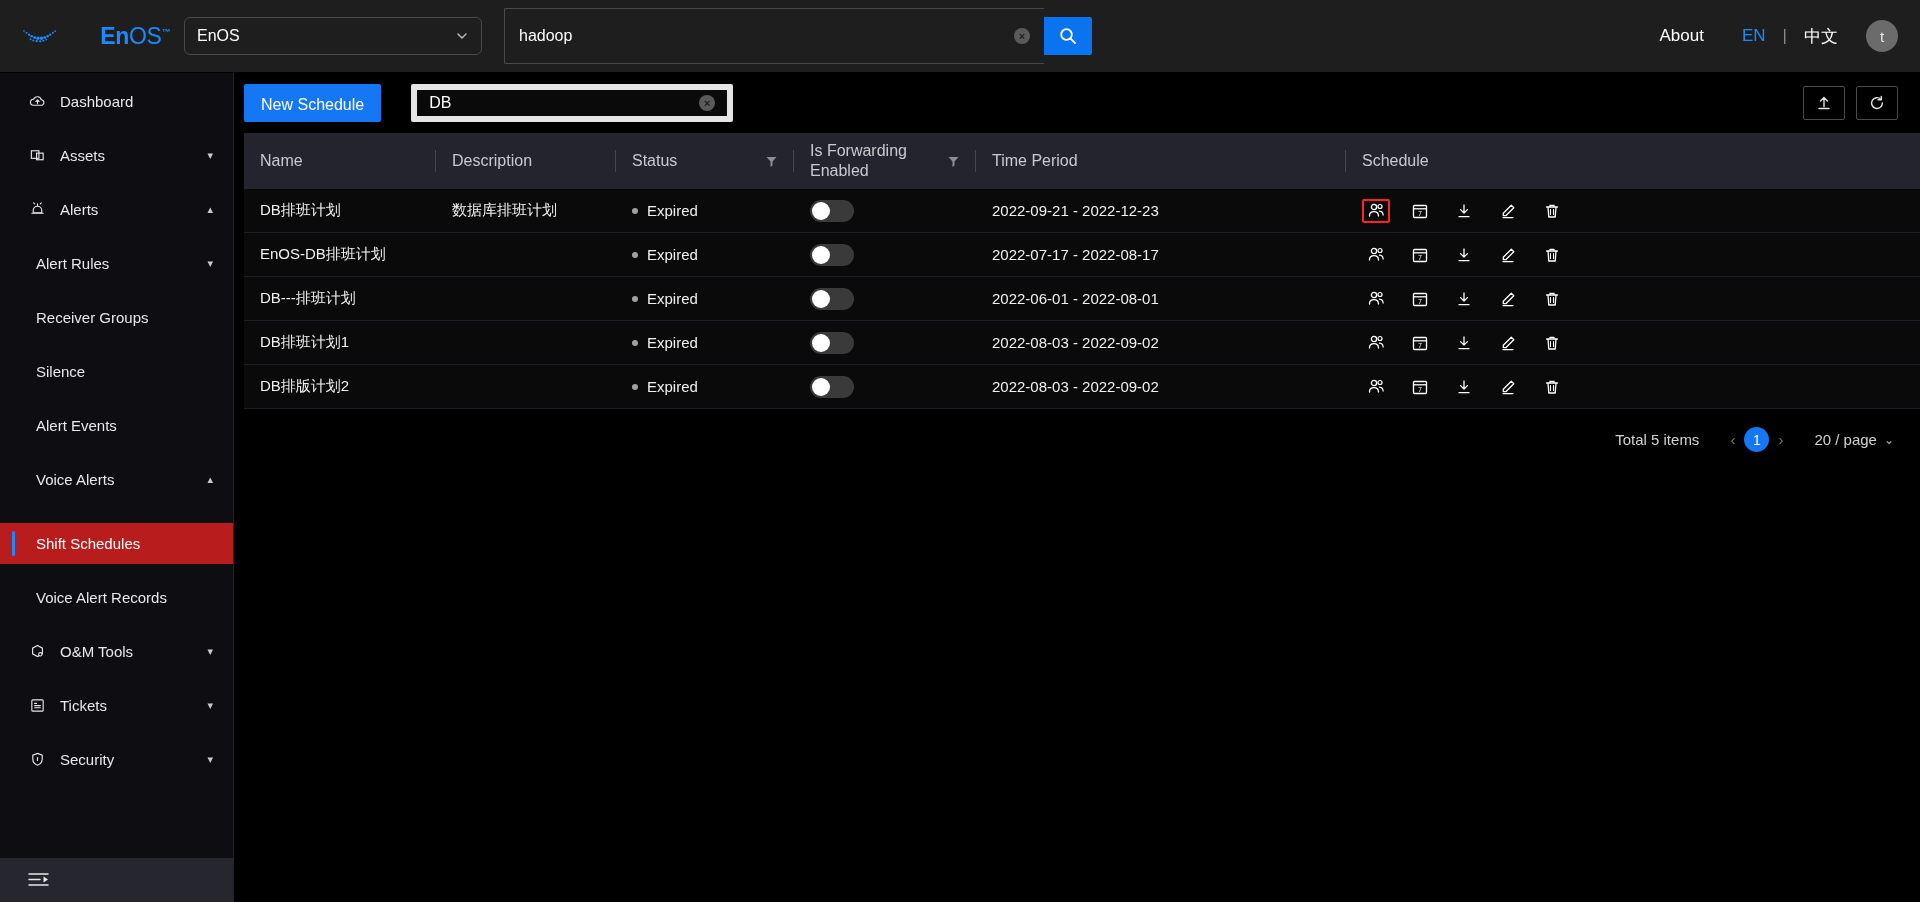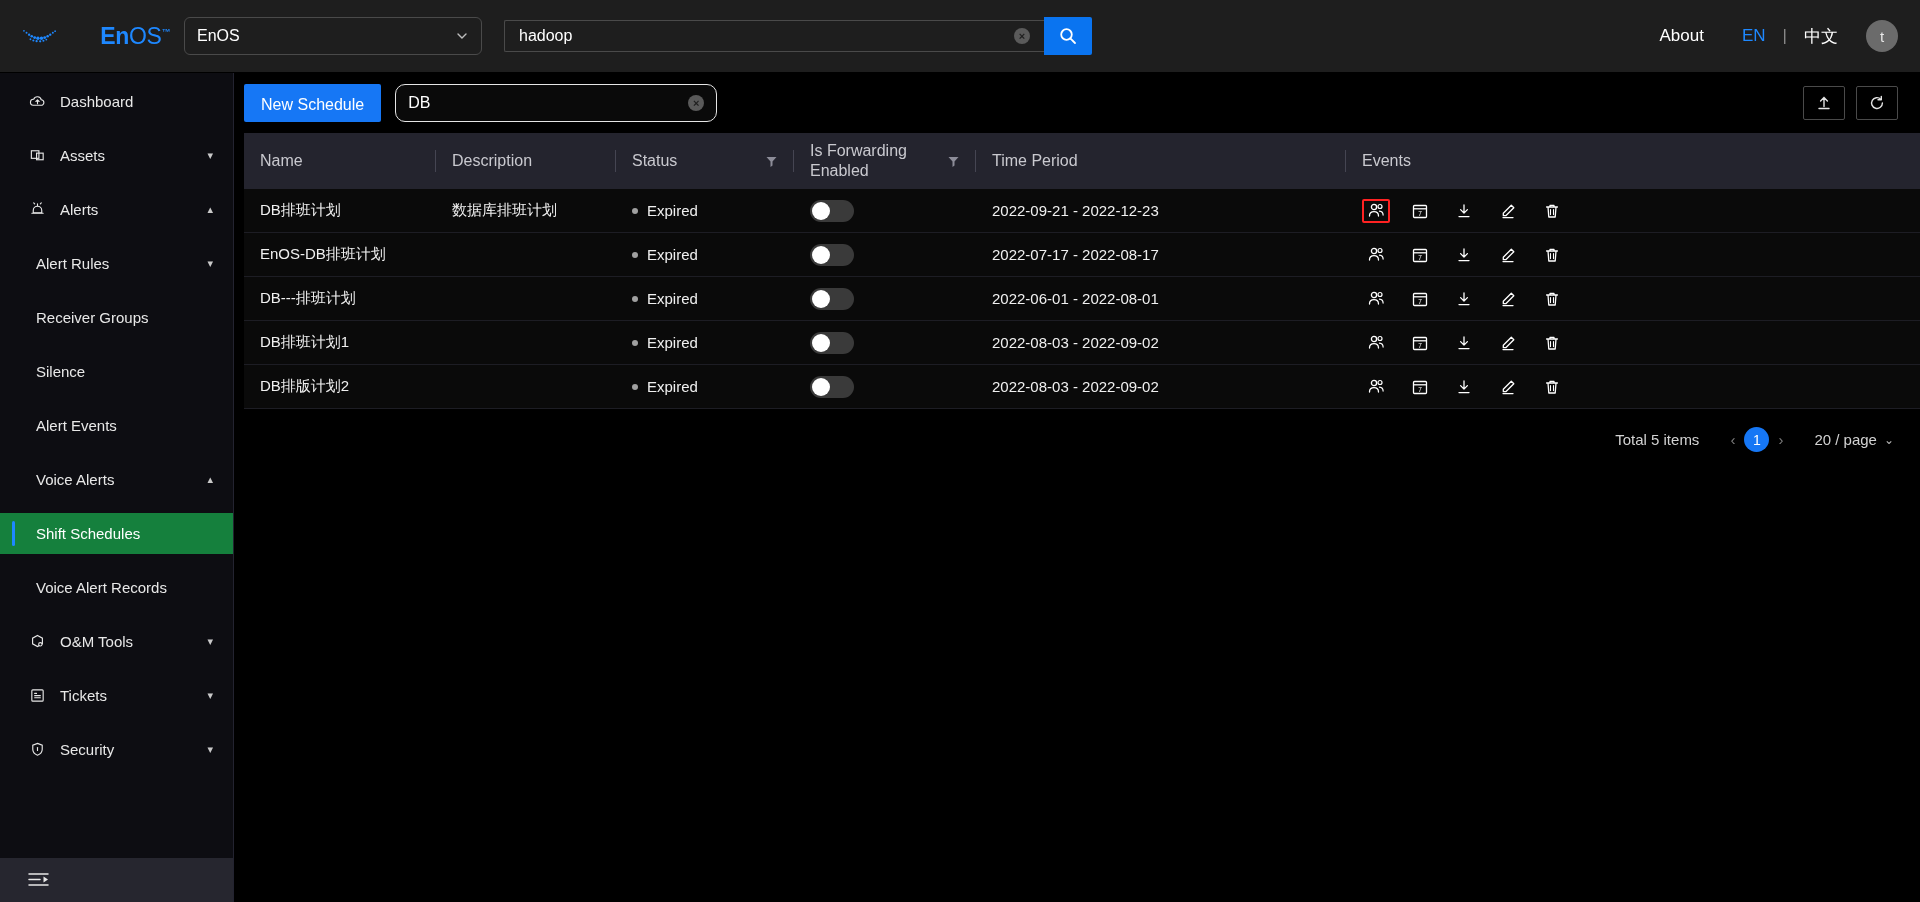--- a/index.html
+++ b/index.html
@@ -69,21 +69,21 @@
   }
   .app-select .chev { color:#bdbdbd; }
 
   .searchwrap {
     display: flex;
     align-items: center;
     margin-left: 22px;
   }
   .search-input {
     width: 540px;
-    height: 32px;
+    height: 56px;
     background: #1e1e1e;
     border: 1px solid #4a4a4a;
     border-right: none;
     border-radius: 2px 0 0 2px;
     display: flex;
     align-items: center;
     padding: 0 14px;
     font-size: 16px;
     color: #ffffff;
     justify-content: space-between;
@@ -162,22 +162,23 @@
     margin-right: 14px;
     display:flex; align-items:center; justify-content:center;
     flex: 0 0 18px;
   }
   .nav-item .label { flex: 1; white-space: nowrap; }
   .nav-item .caret { color: #c9c9c9; font-size: 11px; }
 
   .nav-item.sub { padding-left: 36px; }
   .nav-item.sub .label { }
   .nav-item.active {
-    background: #15803d;
+    background: #b91c1c;
     color: #ffffff;
+    margin-top: 10px;
   }
   .nav-item.active::before {
     content: "";
     position: absolute;
     left: 12px; top: 8px;
     width: 3px; height: 25px;
     background: #1e88ff;
     border-radius: 2px;
   }
 
@@ -215,24 +216,24 @@
     border: none;
     border-radius: 2px;
     padding: 12px 17px;
     cursor: pointer;
     font-family: inherit;
     white-space: nowrap;
   }
   .filter-input {
     width: 322px;
     height: 38px;
-    margin-left: 14px;
+    margin-left: 30px;
     background: #0a0a0a;
-    border: 1px solid #e5e5e5;
-    border-radius: 10px;
+    border: 6px solid #e5e5e5;
+    border-radius: 2px;
     display: flex;
     align-items: center;
     justify-content: space-between;
     padding: 0 12px;
     font-size: 16px;
     color: #ffffff;
   }
   .toolbar-right { margin-left: auto; display:flex; gap: 11px; }
   .icon-btn {
     width: 42px; height: 34px;
@@ -594,21 +595,21 @@
             <span class="filter-ico">
               <svg width="13" height="13" viewBox="0 0 13 13">
                   <path d="M1.5 2h10l-4 4.6v4L5.5 12V6.6z" fill="#8d8d99"></path>
                 </svg>
             </span>
           </div>
           <div class="th c-time th-sep">
             <span class="thlabel">Time Period</span>
           </div>
           <div class="th c-actions">
-            <span class="thlabel">Events</span>
+            <span class="thlabel">Schedule</span>
           </div>
         </div>
 
         <div class="tbody">
 
           <div class="tr">
             <div class="td c-name">DB排班计划</div>
             <div class="td c-desc">数据库排班计划</div>
             <div class="td c-status">
               <span class="status-cell">

